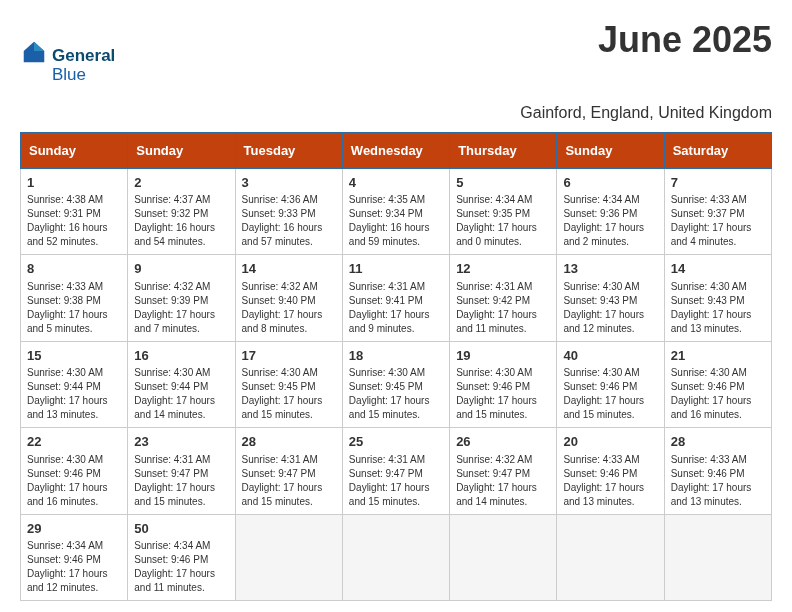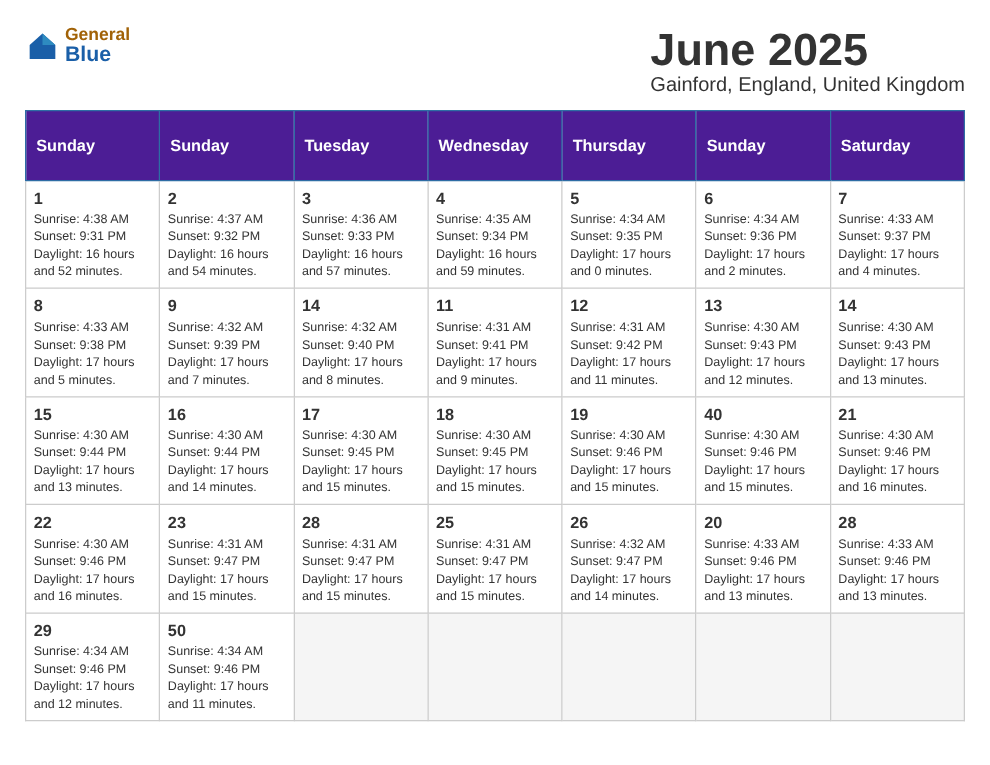--- a/index.html
+++ b/index.html
@@ -19,43 +19,45 @@
     .logo {
       display: flex;
       align-items: center;
       gap: 4px;
     }
     .logo-icon {
       width: 28px;
       height: 28px;
     }
     .title-block {
+      text-align: right;
     }
     .month-title {
       font-size: 36px;
       font-weight: bold;
       color: #333;
       line-height: 1.1;
     }
     .location-title {
       font-size: 16px;
       color: #333;
+      margin-top: 44px;
     }
     .calendar {
       width: 100%;
       border-collapse: collapse;
       border: 1px solid #ccc;
     }
     .calendar th {
-      background-color: #4c1d95;
+      background-color: #c2410c;
       color: #fff;
       font-size: 13px;
       font-weight: bold;
       text-align: left;
-      padding: 20px 8px;
+      padding: 10px 8px;
       border: 1px solid #2e6da4;
     }
     .calendar td {
       vertical-align: top;
       border: 1px solid #ccc;
       padding: 5px 6px;
       width: 107px;
       min-height: 80px;
       background: #fff;
       font-size: 10.5px;
@@ -80,22 +82,22 @@
 </head>
 <body>
 
 <div class="header">
   <div class="logo">
     <svg class="logo-icon" viewBox="0 0 30 30" xmlns="http://www.w3.org/2000/svg">
       <polygon points="15,4 26,14 26,26 4,26 4,14" fill="#1a5fa8"></polygon>
       <polygon points="15,4 26,14 15,14" fill="#2e8bc0"></polygon>
     </svg>
     <div>
-      <div style="font-size:14px;font-weight:bold;color:#a16207;line-height:1.1;">General</div>
-      <div style="font-size:17px;font-weight:bold;color:#1a5fa8;line-height:1.1;">Blue</div>
+      <div style="font-size:17px;font-weight:bold;color:#0c4a6e;line-height:1.1;margin-top:27px;">General</div>
+      <div style="font-size:17px;font-weight:normal;color:#1a5fa8;line-height:1.1;">Blue</div>
     </div>
   </div>
   <div class="title-block">
     <div class="month-title">June 2025</div>
     <div class="location-title">Gainford, England, United Kingdom</div>
   </div>
 </div>
 
 <table class="calendar">
   <thead>

